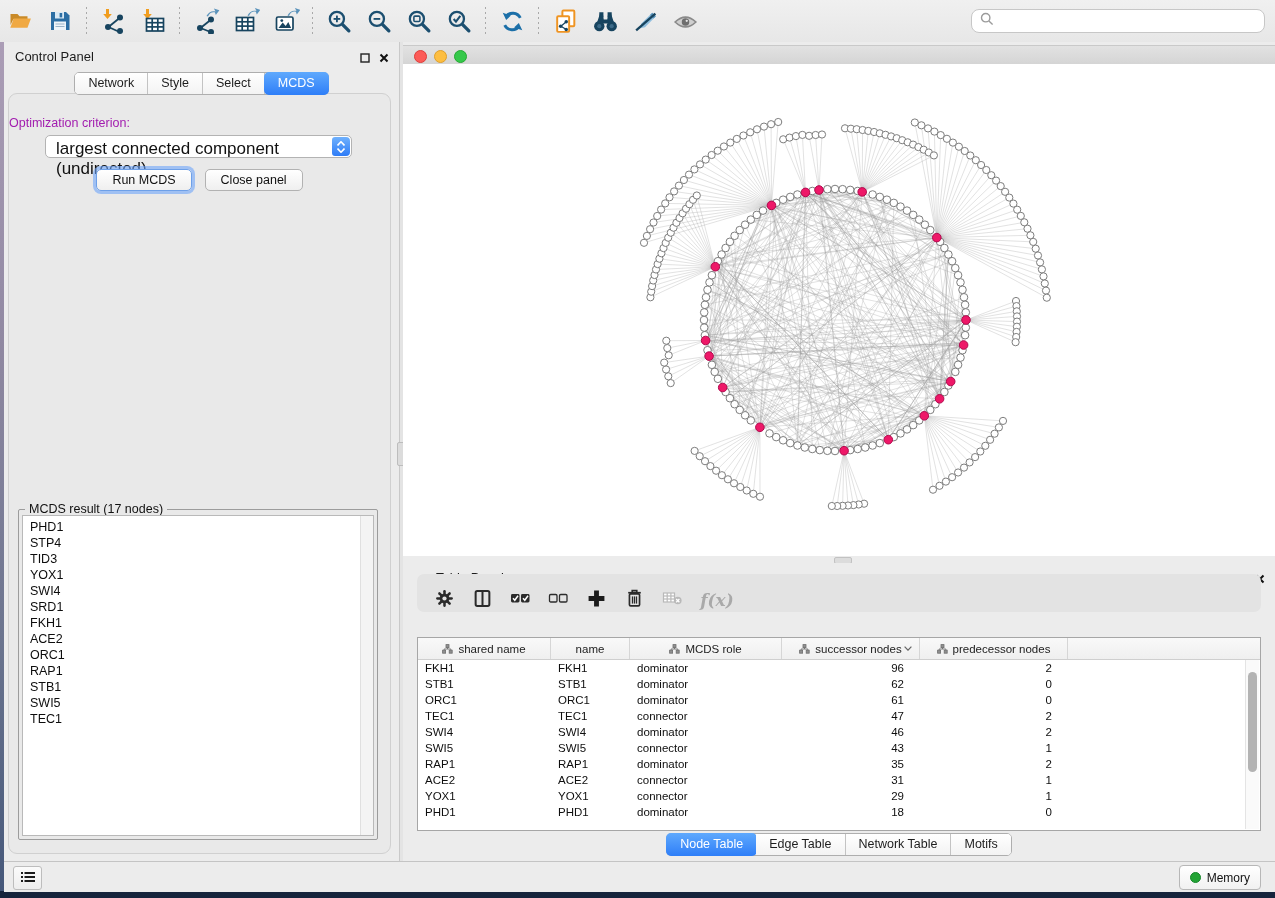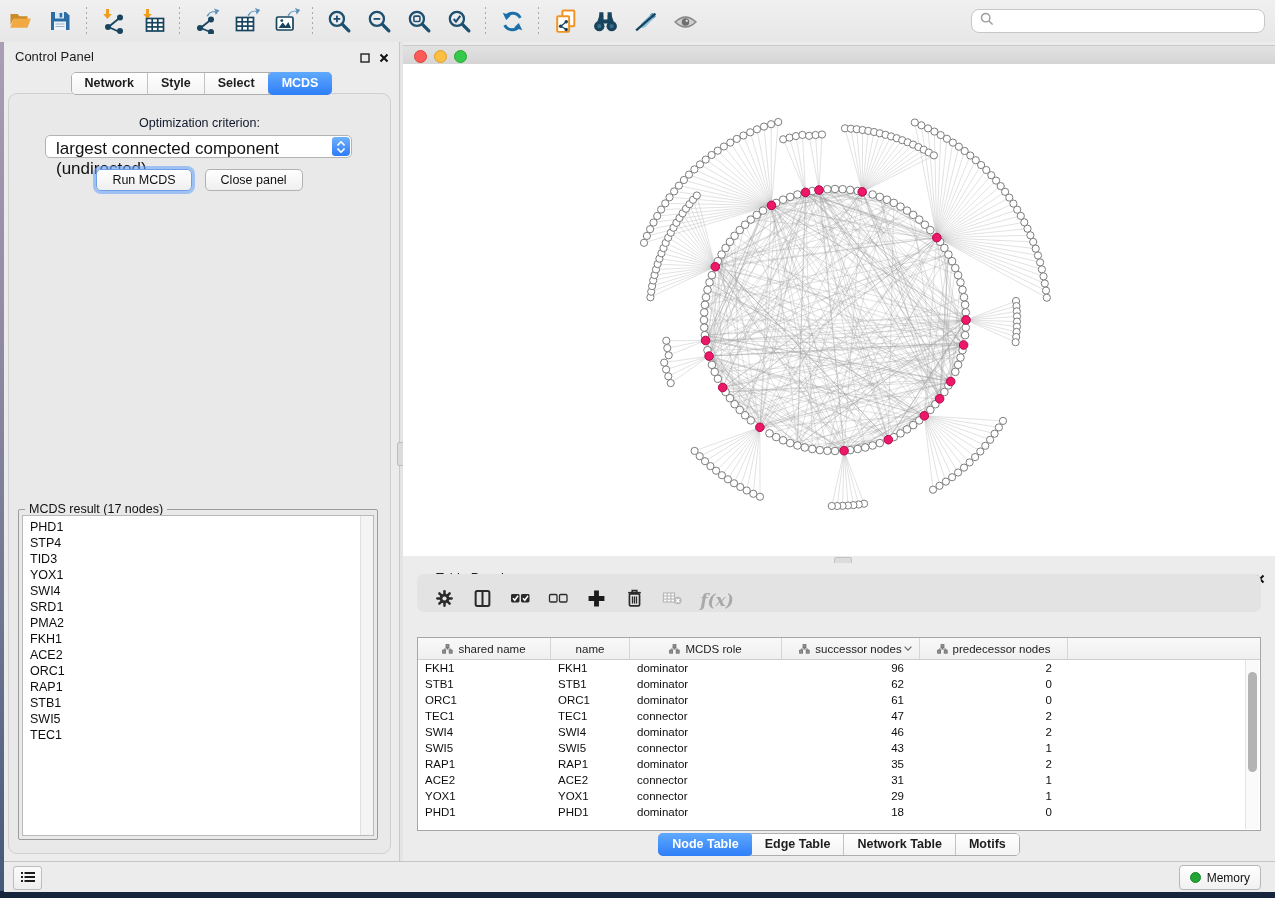--- a/index.html
+++ b/index.html
@@ -18,30 +18,30 @@
   .search-wrap input{border:none;outline:none;flex:1;font-size:12px;background:transparent;margin-left:6px;}
   
   .left-sliver{position:absolute;left:0;top:42px;width:4px;height:849px;
     background:linear-gradient(180deg,#ab9db6 0%,#9189a2 35%,#6c758f 70%,#46587a 100%);}
   
   .control-panel{position:absolute;left:4px;top:42px;width:395px;height:819px;background:#ececec;box-sizing:border-box;}
   .panel-header{position:absolute;left:0;top:0;right:0;height:28px;}
   .panel-title{position:absolute;left:11px;top:7px;font-size:13px;color:#1c1c1c;}
   .win-icos{position:absolute;right:10px;top:7px;display:flex;gap:9px;align-items:center;}
   .cp-tabs{position:absolute;left:0;right:0;top:30px;display:flex;justify-content:center;z-index:3;}
-  .seg-group{display:inline-flex;background:#fff;border:1px solid #aeaeae;border-radius:5px;font-weight:bold;}
+  .seg-group{display:inline-flex;background:#fff;border:1px solid #aeaeae;border-radius:5px;}
   .seg{padding:2px 13px;font-size:12.5px;color:#1d1d1d;background:linear-gradient(#ffffff,#f3f3f3);
     border-right:1px solid #c3c3c3;line-height:17px;cursor:default;}
   .seg:first-child{border-radius:4px 0 0 4px;}
   .seg:last-child{border-right:none;border-radius:0 4px 4px 0;}
   .seg.active{background:linear-gradient(#5fa9fd,#2e7ef8);color:#fff;margin:-1px;border-radius:5px;
     padding:3px 14px;border-right:none;}
   .cp-inner{position:absolute;left:4px;right:8px;top:51px;bottom:7px;background:#e9e9e9;
     border:1px solid #d0d0d0;border-radius:9px;}
-  .opt-label{position:absolute;left:0;right:0;top:22px;text-align:center;font-size:12.5px;color:#0f172a;}
+  .opt-label{position:absolute;left:0;right:0;top:22px;text-align:left;font-size:12.5px;color:#a21caf;}
   .dropdown{position:absolute;left:36px;right:38px;top:41px;height:23px;background:#fff;border:1px solid #b3b3b3;
     border-radius:5px;box-sizing:border-box;}
   .dropdown .val{position:absolute;left:10px;top:3px;font-size:17px;color:#111;}
   .dd-stepper{position:absolute;right:1px;top:1px;bottom:1px;width:18px;border-radius:3px 4px 4px 3px;
     background:linear-gradient(#6fb1fd,#2e7cf7);display:flex;flex-direction:column;align-items:center;justify-content:center;gap:2px;}
   .btn-row{position:absolute;left:0;right:0;top:75px;display:flex;justify-content:center;gap:13px;}
   .mac-btn{background:linear-gradient(#ffffff,#efefef);border:1px solid #b2b2b2;border-radius:5px;
     font-size:12.5px;color:#111;padding:3px 15px;font-family:inherit;cursor:default;}
   .mac-btn.focused{box-shadow:0 0 0 3px rgba(110,165,250,.6);border-color:#6ea0e8;}
   .result-box{position:absolute;left:9px;right:12px;top:415px;bottom:13px;border:1px solid #9c9c9c;border-radius:2px;}
@@ -332,21 +332,20 @@
       </div>
       <div class="result-box">
         <span class="result-legend">MCDS result (17 nodes)</span>
         <div class="result-list">
             <div class="mcds-item">PHD1</div>
             <div class="mcds-item">STP4</div>
             <div class="mcds-item">TID3</div>
             <div class="mcds-item">YOX1</div>
             <div class="mcds-item">SWI4</div>
             <div class="mcds-item">SRD1</div>
-            <div class="mcds-item">PMA2</div>
             <div class="mcds-item">FKH1</div>
             <div class="mcds-item">ACE2</div>
             <div class="mcds-item">ORC1</div>
             <div class="mcds-item">RAP1</div>
             <div class="mcds-item">STB1</div>
             <div class="mcds-item">SWI5</div>
             <div class="mcds-item">TEC1</div>
           </div>
         <div class="result-scroll"></div>
       </div>

